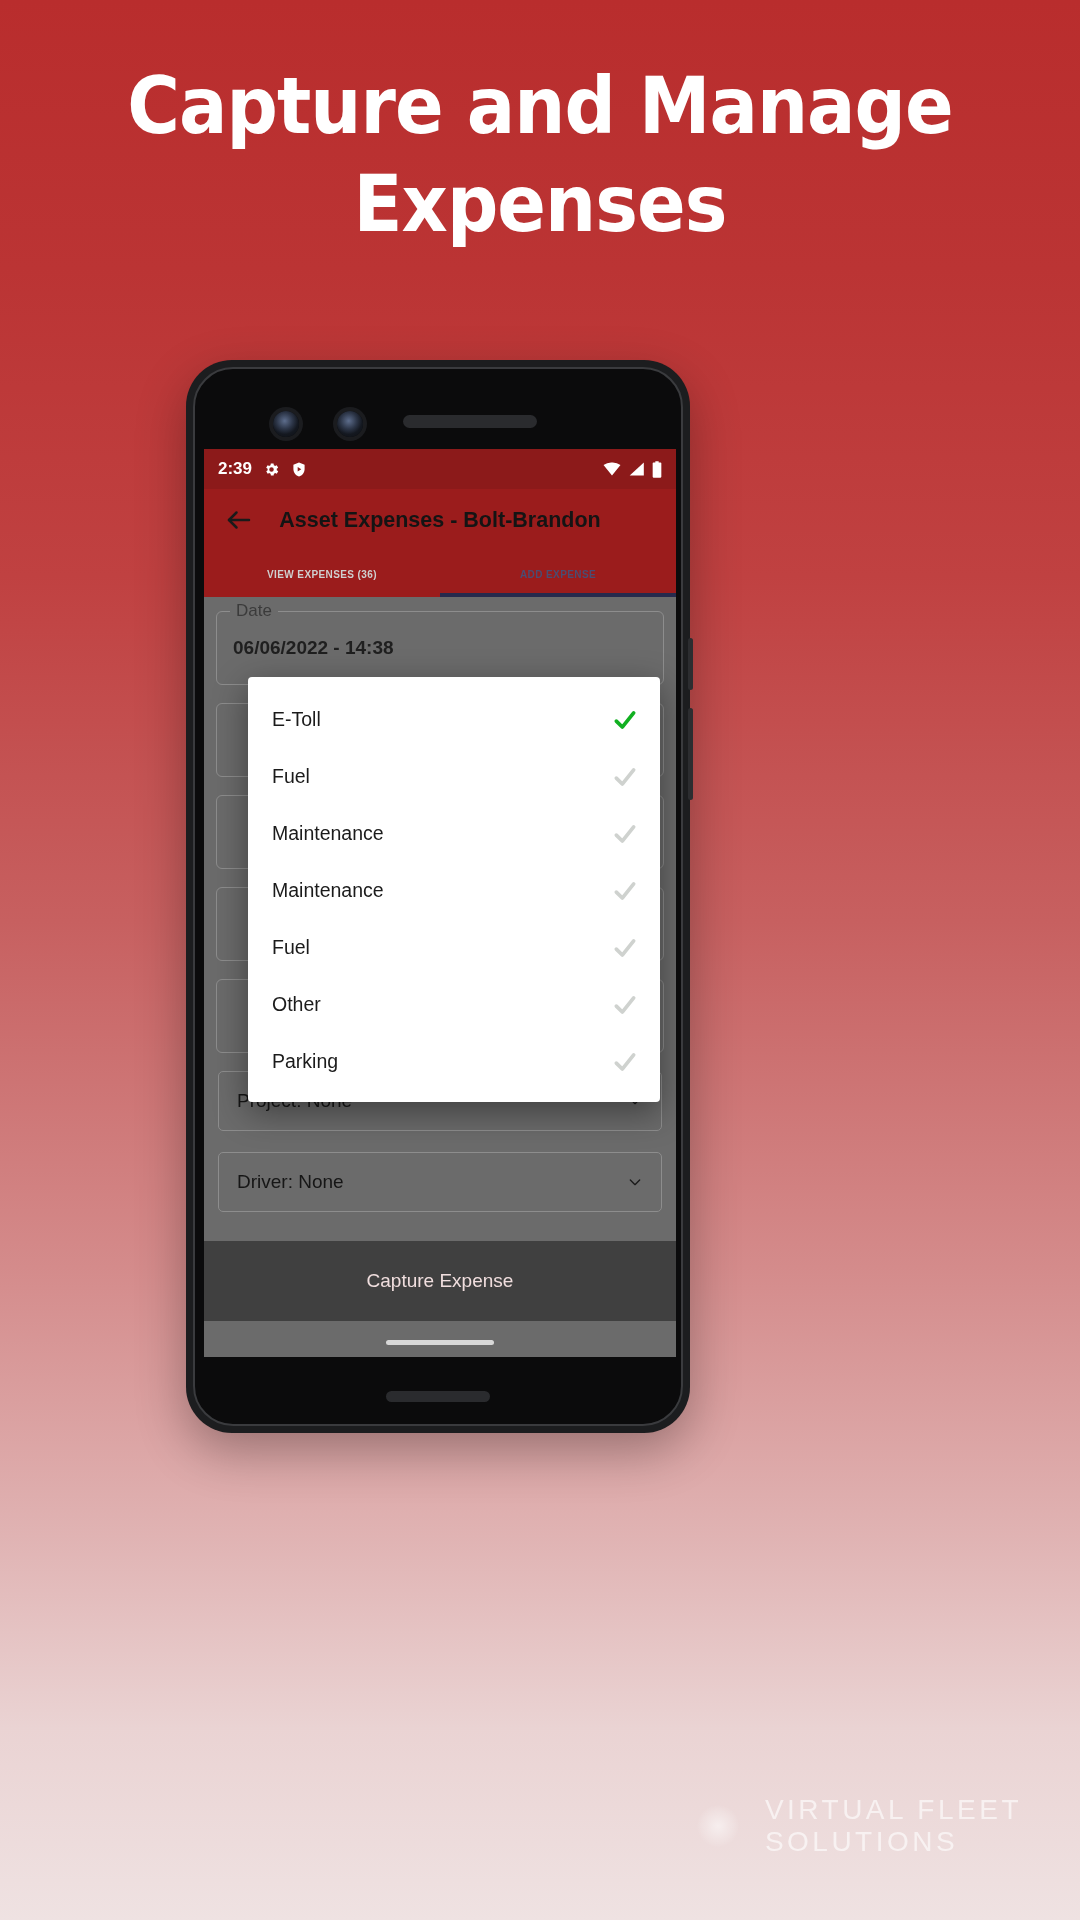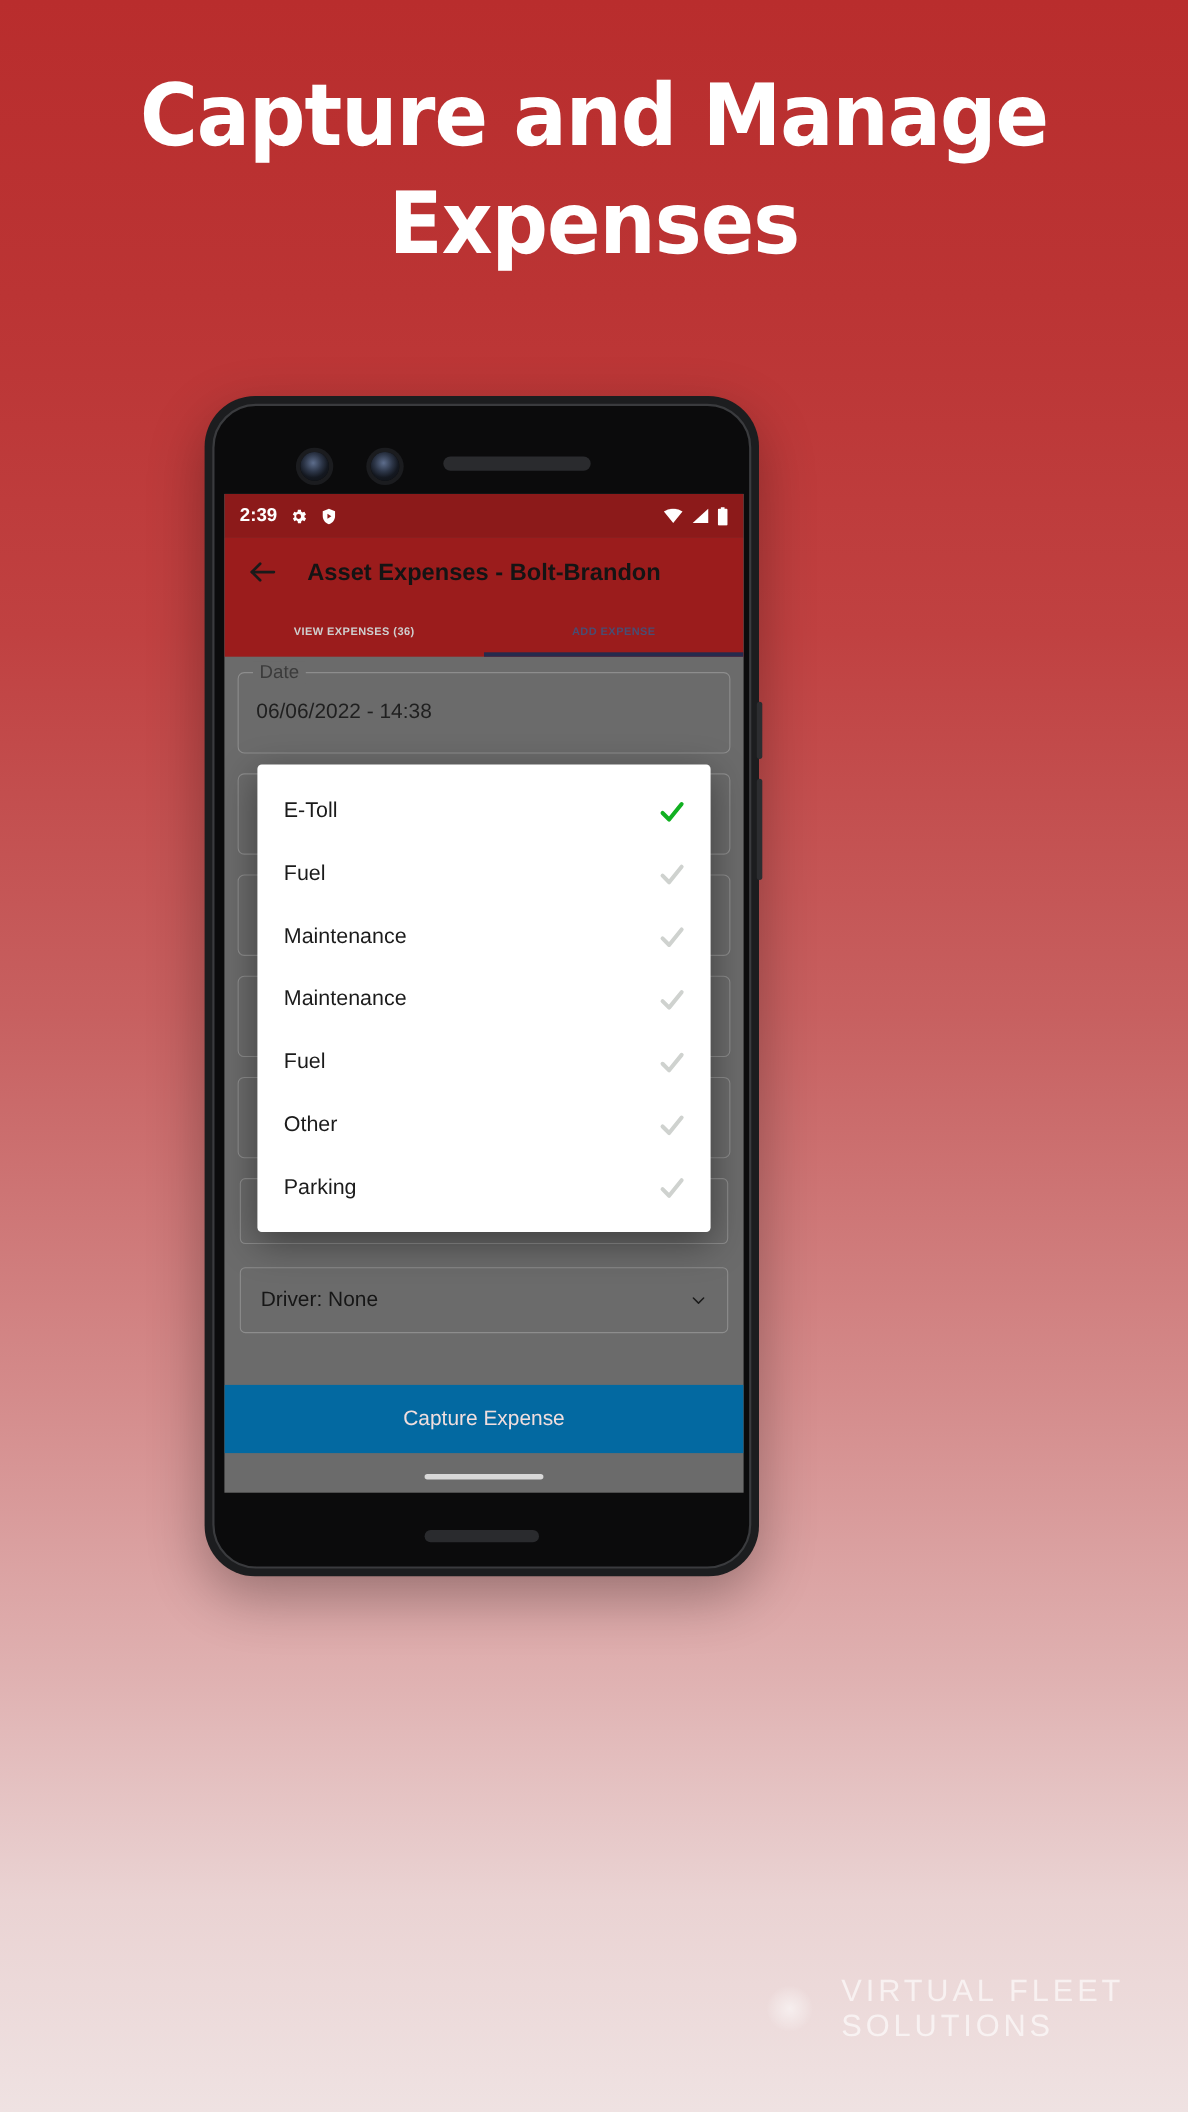--- a/index.html
+++ b/index.html
@@ -79,45 +79,45 @@
   .form { position:relative; padding:14px 12px 0; }
   .field {
     position:relative; height:74px; margin-bottom:18px;
     border:1.4px solid #8d8d8d; border-radius:6px; padding:0 16px;
     display:flex; align-items:center;
   }
   .field .flabel {
     position:absolute; top:-11px; left:13px; padding:0 6px;
     background:#6b6b6b; color:#3b3b3b; font-size:17px;
   }
-  .field .fvalue { color:#1f1f1f; font-size:19px; }
+  .field .fvalue { color:#1f1f1f; font-size:19px;font-weight:bold; }
   .select-row {
     height:60px; margin:0 2px 21px; border:1.4px solid #8d8d8d; border-radius:5px;
     display:flex; align-items:center; padding:0 18px;
     color:#161616; font-size:19px;
   }
   .chev { margin-left:auto; width:16px; height:16px; }
 
   .capture-btn {
     position:absolute; left:0; right:0; bottom:36px;
-    height:62px; background:#0369a1;
+    height:80px; background:#404040;
     display:flex; align-items:center; justify-content:center;
     color:#f0dede; font-size:19px;
   }
   .nav-pill {
     position:absolute; left:50%; transform:translateX(-50%); bottom:12px;
     width:108px; height:5px; border-radius:3px; background:#d8d8d8;
   }
 
   
   .dialog {
-    position:absolute; left:30px; top:228px;
+    position:absolute; left:44px; top:228px;
     width:412px; background:#fff; border-radius:4px;
     box-shadow:0 10px 34px rgba(0,0,0,.42);
-    padding:14px 0 12px; z-index:5;margin-top:18px;
+    padding:14px 0 12px; z-index:5;
   }
   .d-item {
     height:57px; display:flex; align-items:center;
     padding:0 22px 0 24px; color:#1b1b1b; font-size:19.5px;
   }
   .check { margin-left:auto; width:26px; height:26px; }
 
   
   .chin-speaker {
     position:absolute; left:50%; transform:translateX(-50%); bottom:22px;

